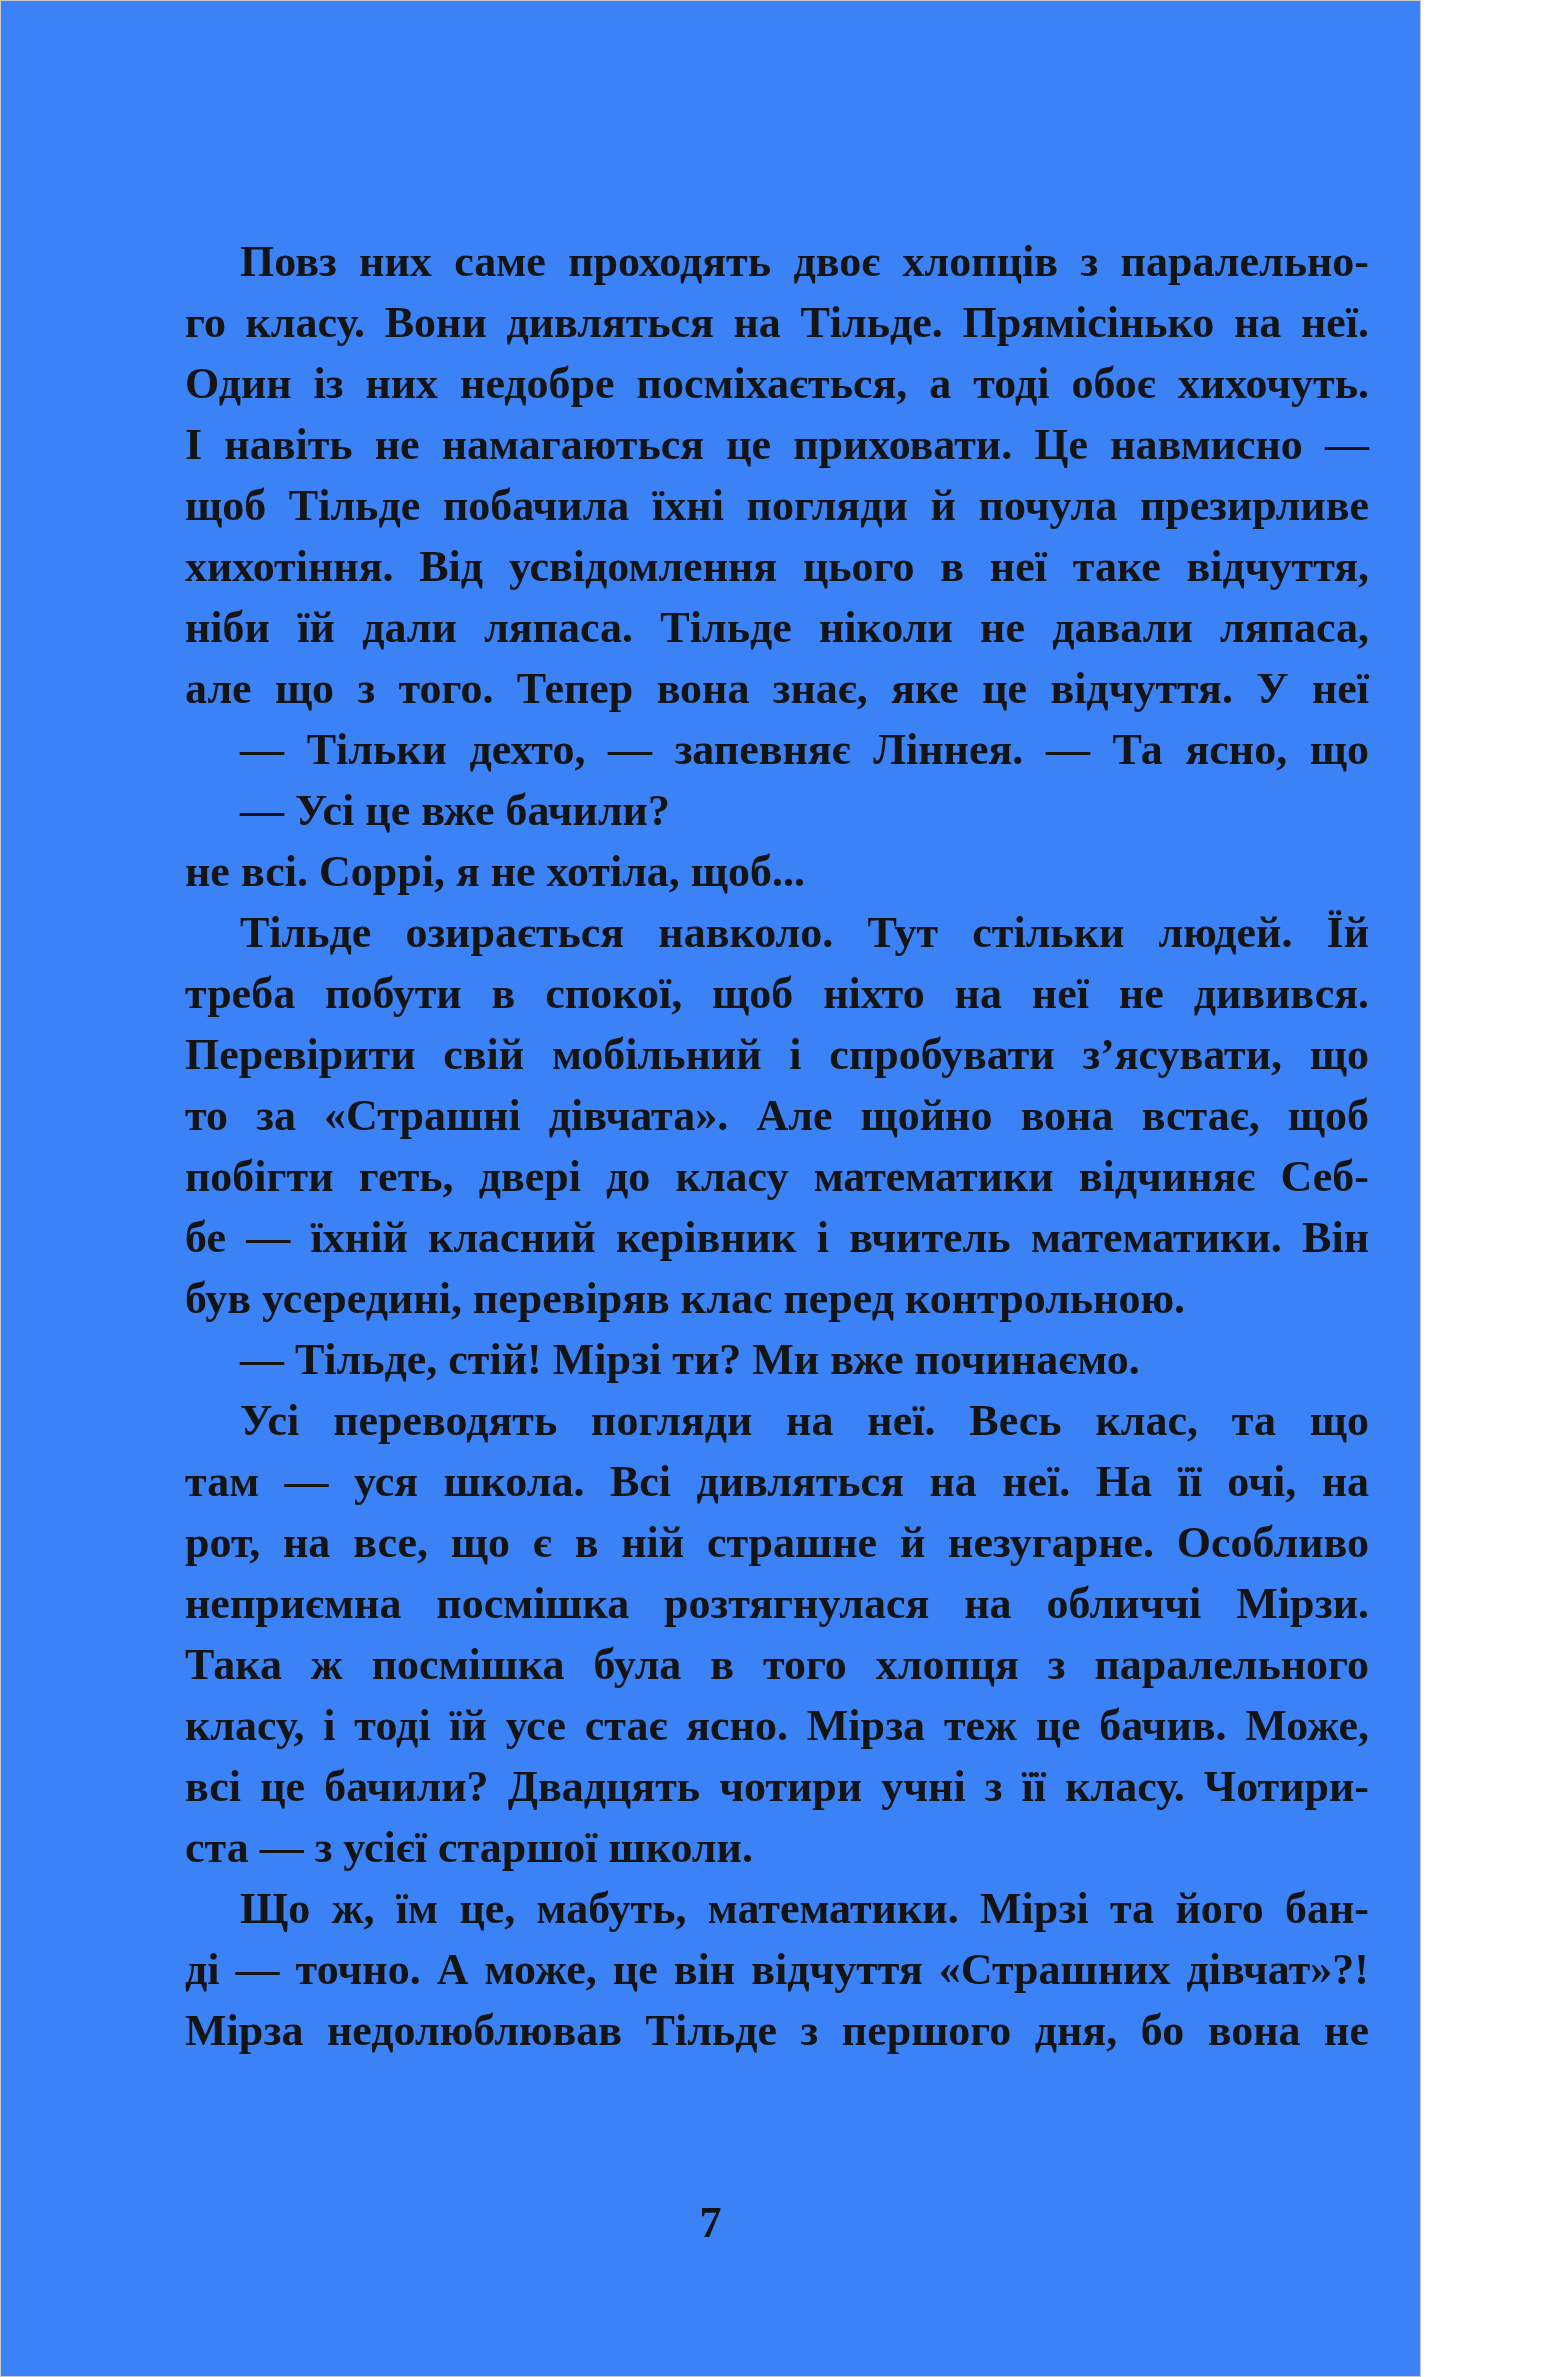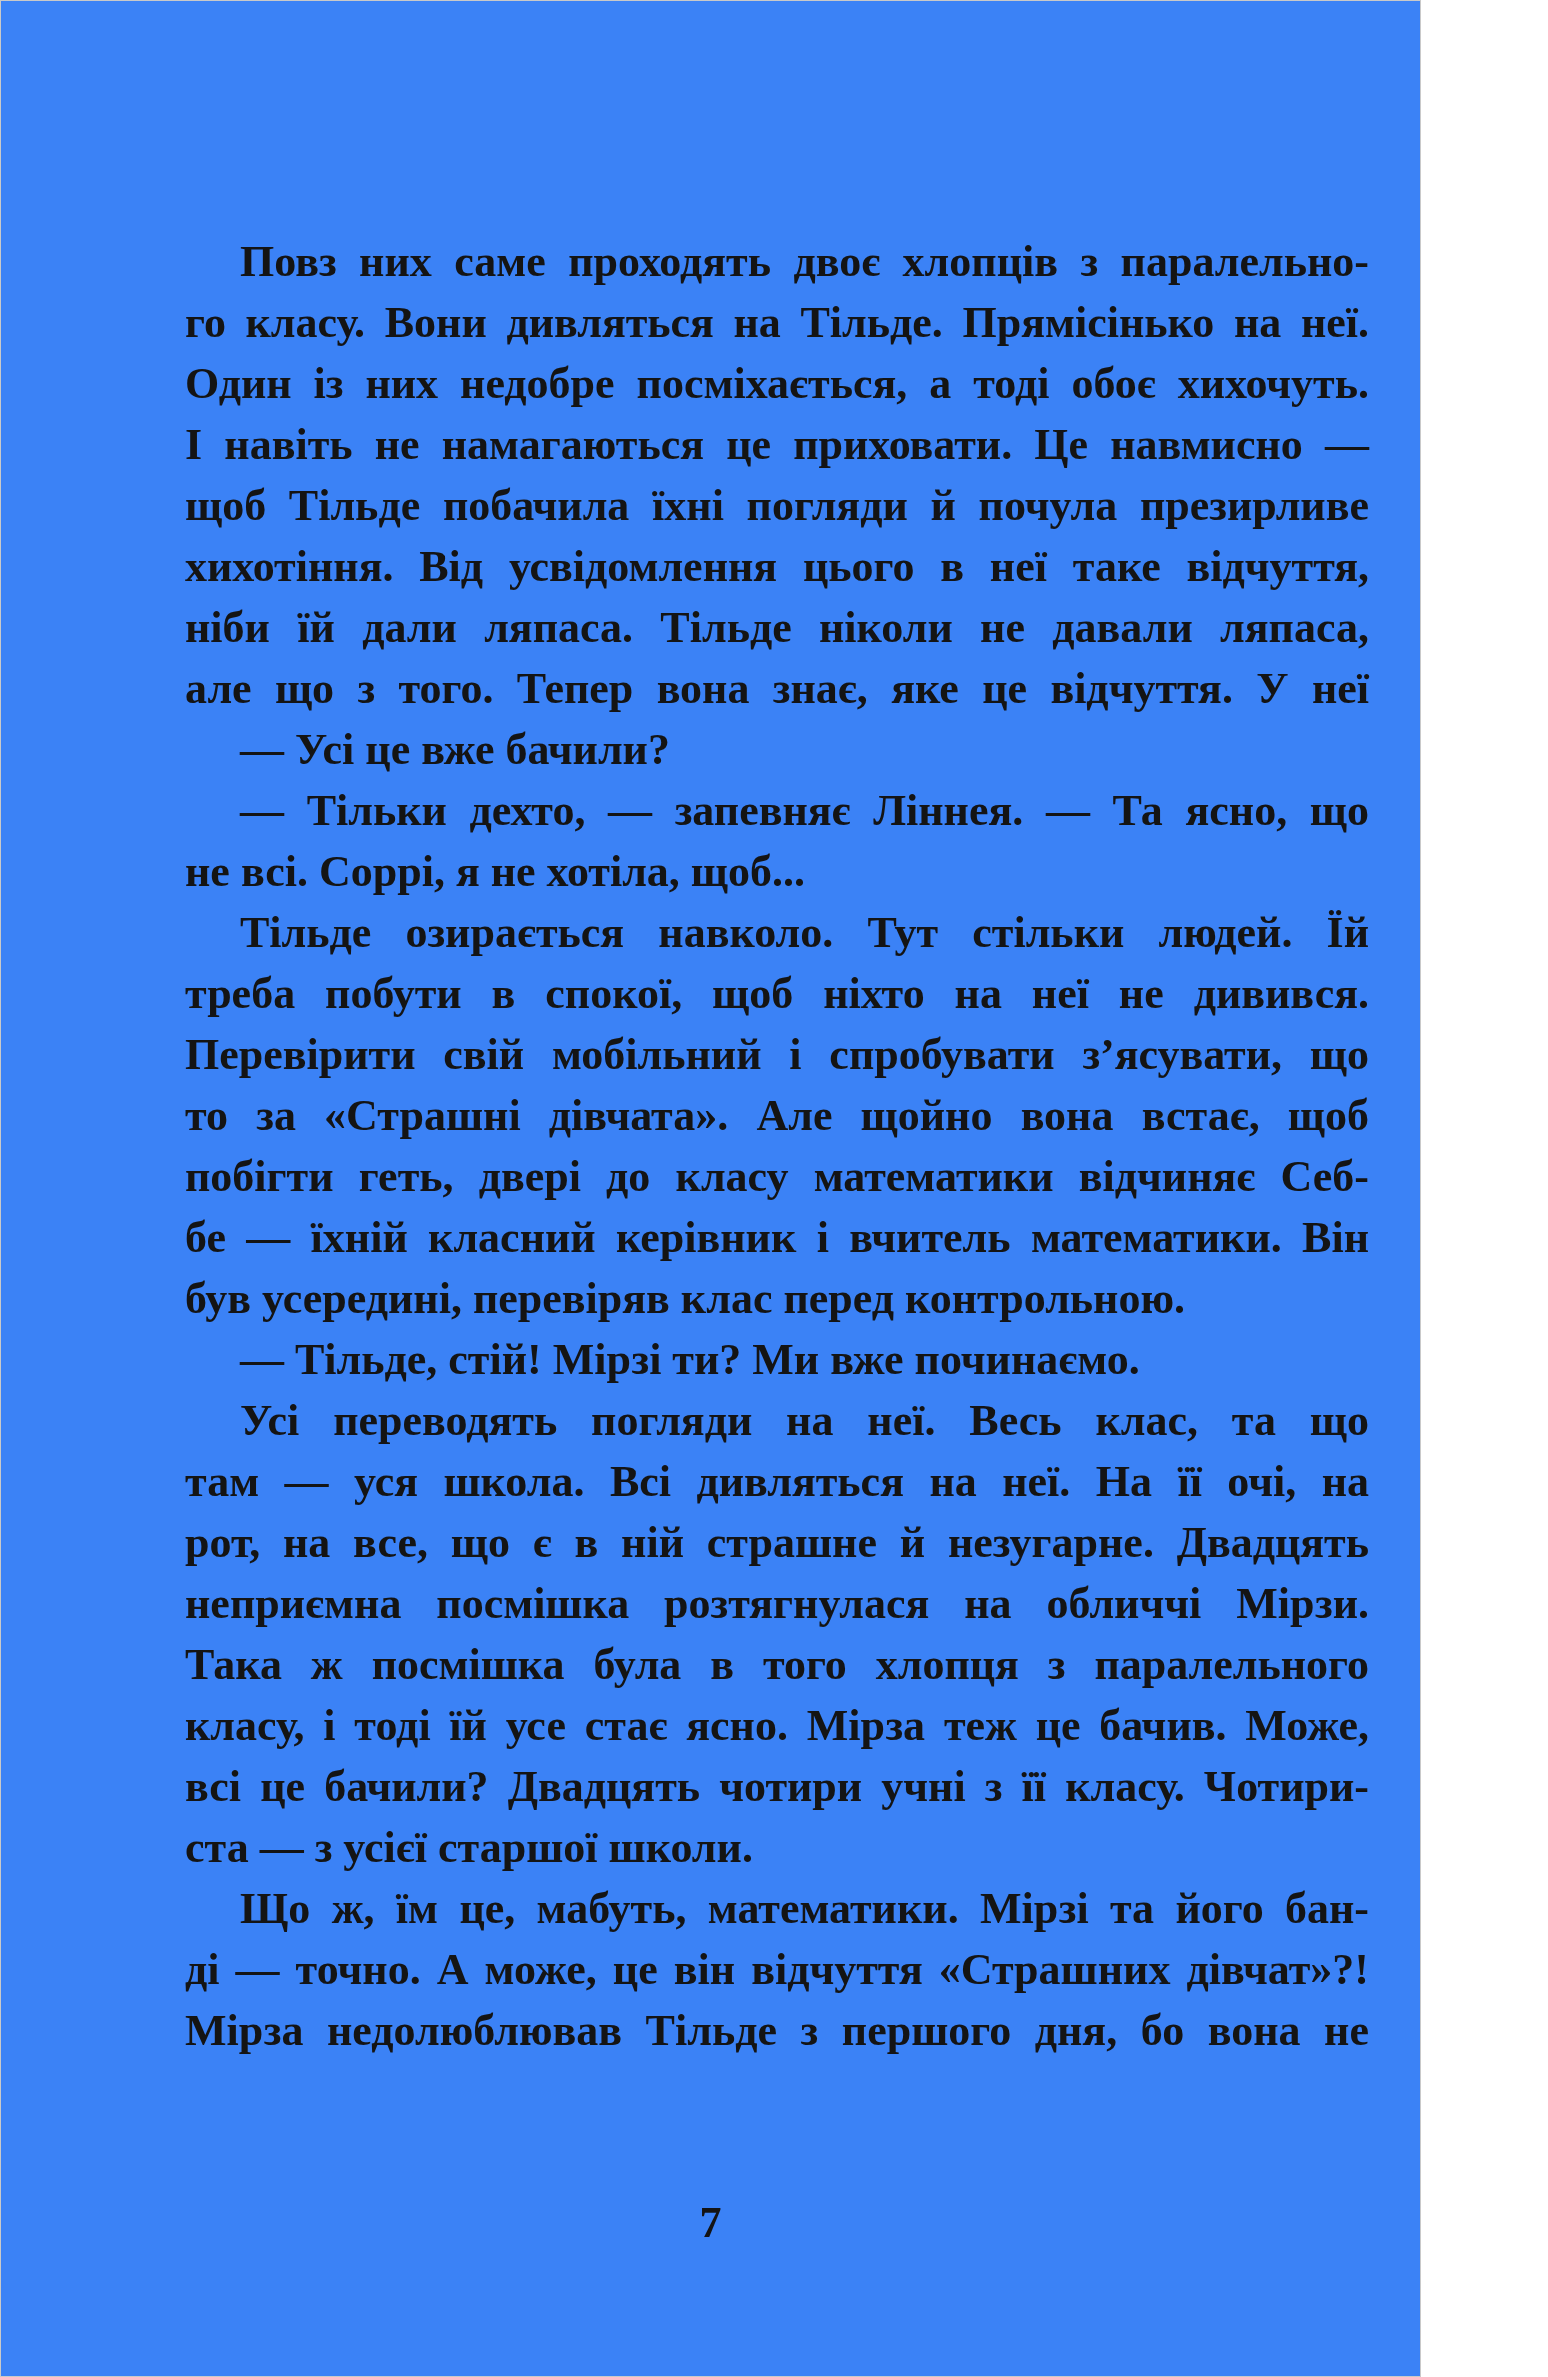--- a/index.html
+++ b/index.html
@@ -54,34 +54,34 @@
 <div class="page">
   <div class="text-block">
     <div class="line indent">Повз них саме проходять двоє хлопців з паралельно-</div>
     <div class="line">го класу. Вони дивляться на Тільде. Прямісінько на неї.</div>
     <div class="line">Один із них недобре посміхається, а тоді обоє хихочуть.</div>
     <div class="line">І навіть не намагаються це приховати. Це навмисно —</div>
     <div class="line">щоб Тільде побачила їхні погляди й почула презирливе</div>
     <div class="line">хихотіння. Від усвідомлення цього в неї таке відчуття,</div>
     <div class="line">ніби їй дали ляпаса. Тільде ніколи не давали ляпаса,</div>
     <div class="line">але що з того. Тепер вона знає, яке це відчуття. У неї</div>
+    <div class="line indent">— Тільки дехто, — запевняє Ліннея. — Та ясно, що</div>
     <div class="line indent para-end">— Усі це вже бачили?</div>
-    <div class="line indent">— Тільки дехто, — запевняє Ліннея. — Та ясно, що</div>
     <div class="line para-end">не всі. Соррі, я не хотіла, щоб...</div>
     <div class="line indent">Тільде озирається навколо. Тут стільки людей. Їй</div>
     <div class="line">треба побути в спокої, щоб ніхто на неї не дивився.</div>
     <div class="line">Перевірити свій мобільний і спробувати з’ясувати, що</div>
     <div class="line">то за «Страшні дівчата». Але щойно вона встає, щоб</div>
     <div class="line">побігти геть, двері до класу математики відчиняє Себ-</div>
     <div class="line">бе — їхній класний керівник і вчитель математики. Він</div>
     <div class="line para-end">був усередині, перевіряв клас перед контрольною.</div>
     <div class="line indent para-end">— Тільде, стій! Мірзі ти? Ми вже починаємо.</div>
     <div class="line indent">Усі переводять погляди на неї. Весь клас, та що</div>
     <div class="line">там — уся школа. Всі дивляться на неї. На її очі, на</div>
-    <div class="line">рот, на все, що є в ній страшне й незугарне. Двадцять</div>
+    <div class="line">рот, на все, що є в ній страшне й незугарне. Особливо</div>
     <div class="line">неприємна посмішка розтягнулася на обличчі Мірзи.</div>
     <div class="line">Така ж посмішка була в того хлопця з паралельного</div>
     <div class="line">класу, і тоді їй усе стає ясно. Мірза теж це бачив. Може,</div>
     <div class="line">всі це бачили? Двадцять чотири учні з її класу. Чотири-</div>
     <div class="line para-end">ста — з усієї старшої школи.</div>
     <div class="line indent">Що ж, їм це, мабуть, математики. Мірзі та його бан-</div>
     <div class="line">ді — точно. А може, це він відчуття «Страшних дівчат»?!</div>
     <div class="line">Мірза недолюблював Тільде з першого дня, бо вона не</div>
   </div>
 

